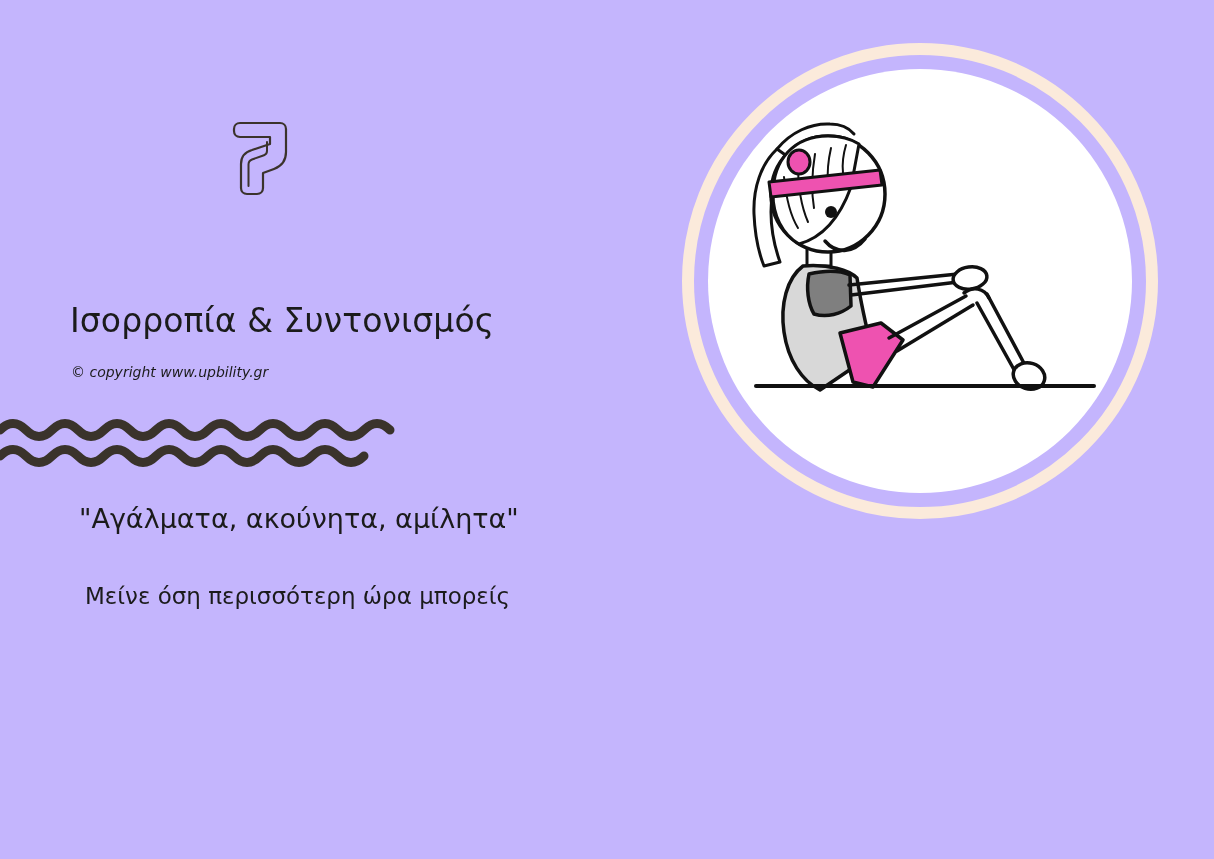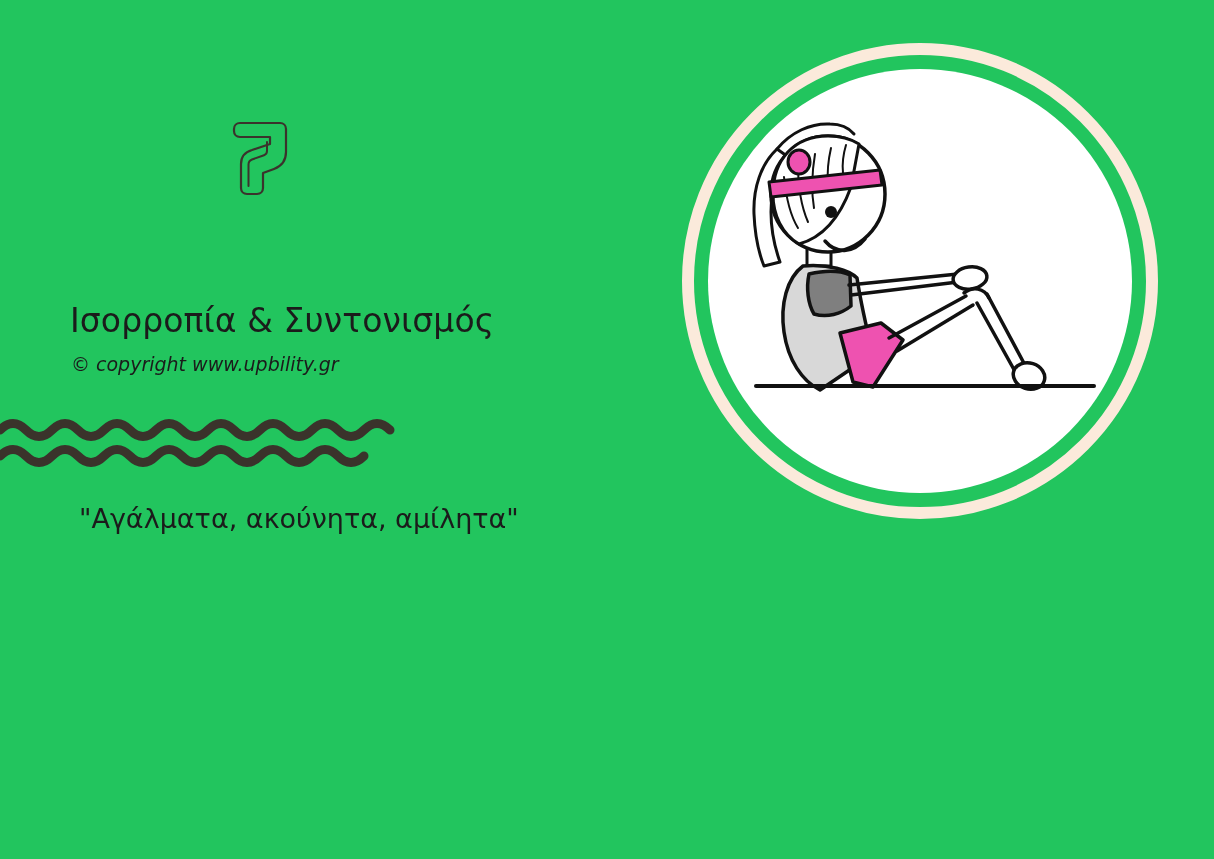--- a/index.html
+++ b/index.html
@@ -9,21 +9,21 @@
   body {
     width: 1214px;
     height: 859px;
     overflow: hidden;
     font-family: "DejaVu Sans", sans-serif;
   }
   #card {
     position: relative;
     width: 1214px;
     height: 859px;
-    background: #22c55e;
+    background: #c4b5fd;
   }
 
   
   #logo-mark {
     position: absolute;
     left: 226px;
     top: 120px;
     width: 62px;
     height: 76px;
   }
@@ -36,24 +36,24 @@
     font-family: "DejaVu Sans", sans-serif;
     font-size: 33px;
     font-weight: 400;
     color: #1b1b1b;
     letter-spacing: 0.1px;
     white-space: nowrap;
   }
   #copyright {
     position: absolute;
     left: 71px;
-    top: 353px;
+    top: 364px;
     font-family: "DejaVu Sans", sans-serif;
     font-style: italic;
-    font-size: 19px;
+    font-size: 14px;
     color: #1b1b1b;
     white-space: nowrap;
   }
 
   
   #divider {
     position: absolute;
     left: -2px;
     top: 404px;
     width: 420px;
@@ -123,20 +123,21 @@
 
   <div id="divider">
     <svg viewBox="0 0 420 66" width="420" height="66" xmlns="http://www.w3.org/2000/svg">
       <path d="M2 26 q13 -13 26 0 t26 0 t26 0 t26 0 t26 0 t26 0 t26 0 t26 0 t26 0 t26 0 t26 0 t26 0 t26 0 t26 0 t26 0" fill="none" stroke="#3a332b" stroke-width="9" stroke-linecap="round"></path>
       <path d="M2 52 q13 -13 26 0 t26 0 t26 0 t26 0 t26 0 t26 0 t26 0 t26 0 t26 0 t26 0 t26 0 t26 0 t26 0 t26 0" fill="none" stroke="#3a332b" stroke-width="9" stroke-linecap="round"></path>
     </svg>
   </div>
 
   <div id="quote">"Αγάλματα, ακούνητα, αμίλητα"</div>
   <div id="body-copy">
+    <span class="line">Μείνε όση περισσότερη ώρα μπορείς</span>
   </div>
 
   <div id="illustration">
     <svg viewBox="0 0 478 478" width="478" height="478" xmlns="http://www.w3.org/2000/svg">
 
       <circle cx="239" cy="239" r="232" fill="none" stroke="#FBEADB" stroke-width="12"></circle>
 
       <circle cx="239" cy="239" r="212" fill="#ffffff"></circle>
 
       <g stroke-linecap="round" stroke-linejoin="round">

